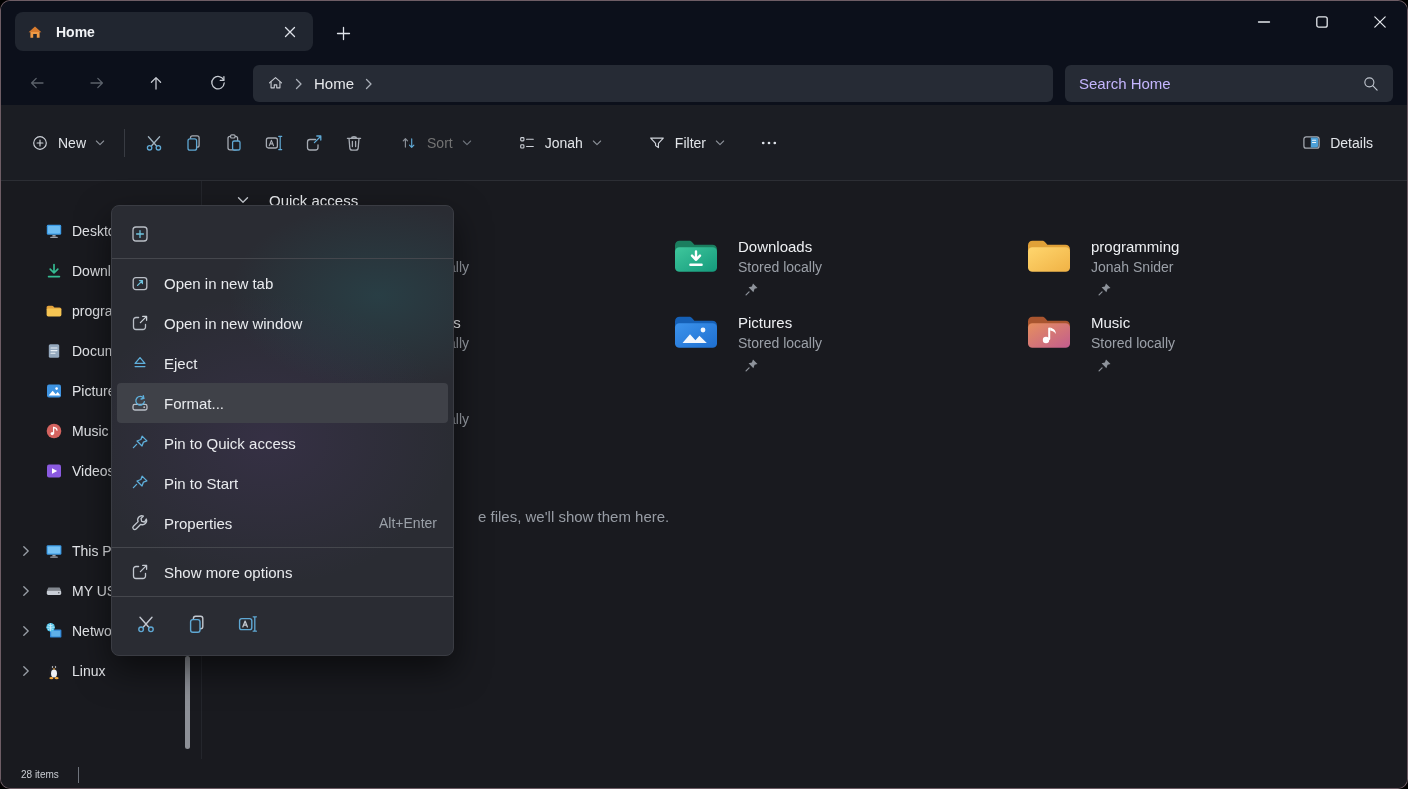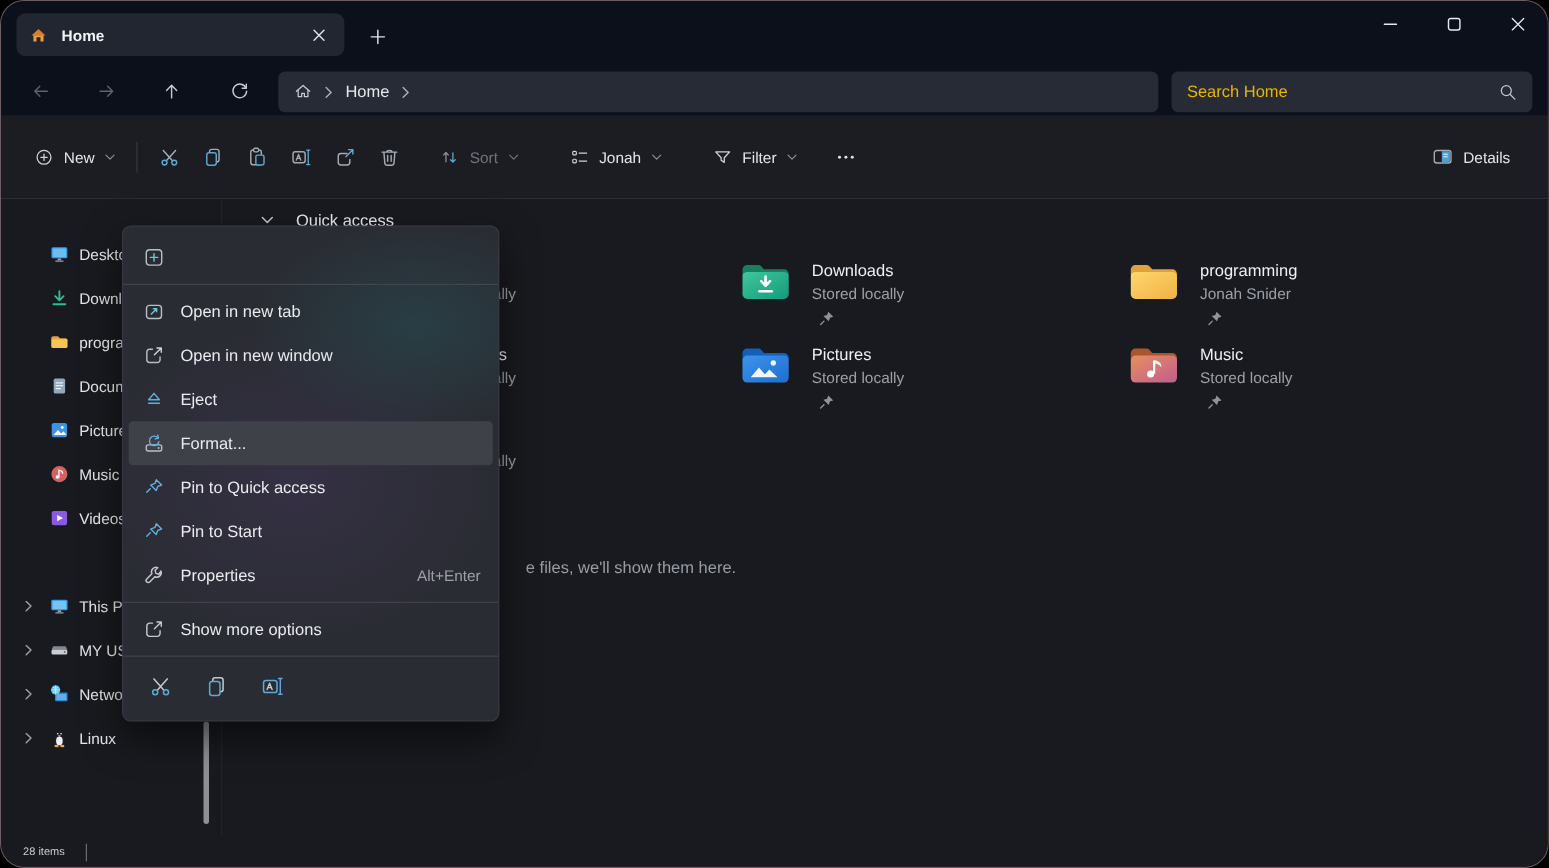--- a/index.html
+++ b/index.html
@@ -1,40 +1,40 @@
 <!DOCTYPE html>
 <html><head>
 <meta charset="utf-8">
 <style>
   * { margin:0; padding:0; box-sizing:border-box; }
   html,body { background:#000; }
   body { font-family:"Liberation Sans","DejaVu Sans",sans-serif; -webkit-font-smoothing:antialiased; }
   .window {
     position:relative; width:1408px; height:789px; overflow:hidden;
-    background:#191a1f; border-radius:22px;
+    background:#191a1f; border-radius:10px;
     border:1px solid rgba(216,176,186,.45);
     color:#e8eaed; cursor:default;
   }
   
   .titlebar { position:absolute; left:0; top:0; width:1408px; height:60px; background:#0c101b; }
   .tab { position:absolute; left:14px; top:11px; width:298px; height:39px; background:#212630;
          border-radius:8px; display:flex; align-items:center; padding:0 10px 0 12px; }
   .tab-title { font-size:14px; font-weight:700; color:#f1f3f6; margin-left:13px; flex:1; }
   .icon-btn { display:flex; align-items:center; justify-content:center; background:transparent; border:none; cursor:default; }
   .tab-close { width:26px; height:26px; border-radius:5px; }
   .newtab-btn { position:absolute; left:328px; top:18px; width:28px; height:28px; border-radius:5px; }
   .win-controls { position:absolute; right:0; top:0; height:42px; display:flex; }
   .win-btn { width:58px; height:42px; }
   
   .navbar { position:absolute; left:0; top:60px; width:1408px; height:44px; background:#0c101b; }
   .nav-btn { position:absolute; top:6px; width:34px; height:32px; border-radius:5px; }
   .bar-field { position:absolute; top:4px; height:37px; background:#262b35; border-radius:6px; display:flex; align-items:center; }
   .crumb-sep { margin:0 10px; display:flex; }
   .crumb-label { font-size:15px; color:#e6e8eb; }
-  .search-ph { font-size:15px; color:#eab308; flex:1; }
+  .search-ph { font-size:15px; color:#c4b5fd; flex:1; }
   
   .commandbar { position:absolute; left:0; top:104px; width:1408px; height:76px; background:#1b1d23;
                 border-bottom:1px solid #2c2e34; display:flex; align-items:center; }
   .cmd-btn { height:40px; border-radius:5px; display:flex; align-items:center; gap:9px; padding:0 10px;
              background:transparent; border:none; }
   .cmd-label { font-size:14px; color:#e2e5e9; }
   .cmd-label.dim { color:#737373; }
   .cmd-sep { width:1px; height:28px; background:#383b42; margin:0 9px; }
   .cmd-ico { width:40px; height:40px; justify-content:center; padding:0; }
   

